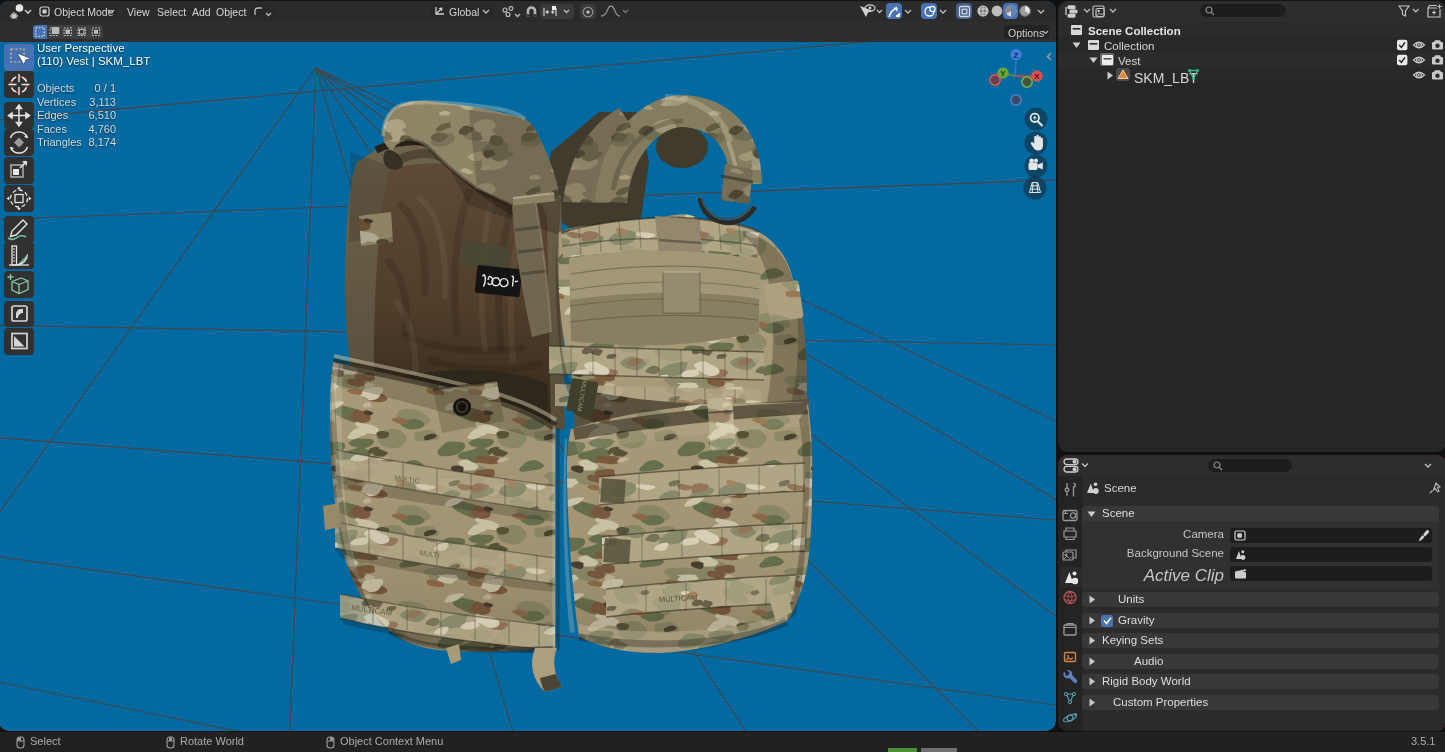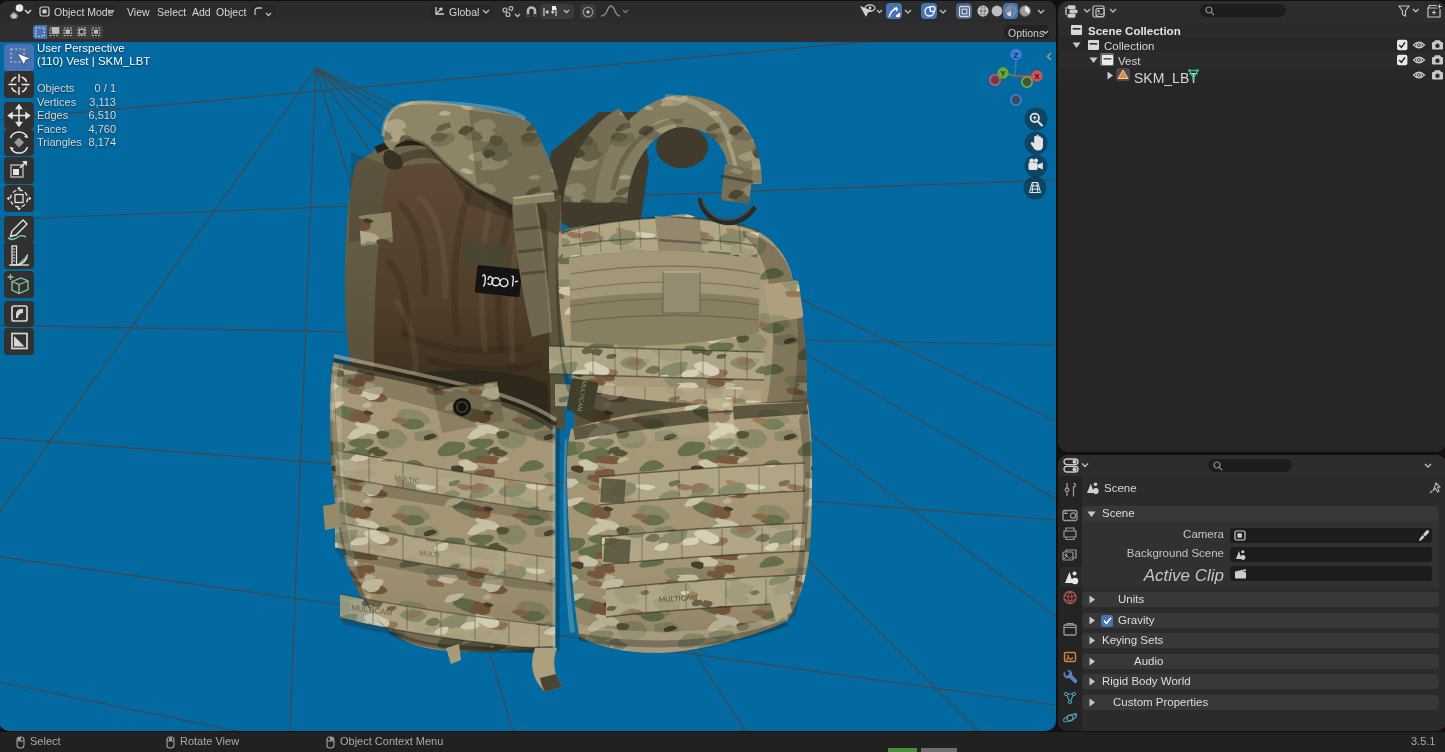--- a/index.html
+++ b/index.html
@@ -1011,21 +1011,21 @@
         <rect x="1" y="1" width="7" height="11" rx="3" fill="none" stroke="#9e9e9e" stroke-width="1.1"></rect>
         <path d="M4.5 1 L4.5 5 M1 5 L8 5" stroke="#9e9e9e" stroke-width="1"></path>
         <rect x="1.6" y="1.6" width="2.9" height="3" rx="1.2" fill="#9e9e9e"></rect>
       </svg>
     <div class="t" style="left:30px;top:3px;font-size:11px;color:#ababab;">Select</div>
     <svg class="abs" style="left:166px;top:4px" width="9" height="13" viewBox="0 0 9 13">
         <rect x="1" y="1" width="7" height="11" rx="3" fill="none" stroke="#9e9e9e" stroke-width="1.1"></rect>
         <path d="M4.5 1 L4.5 5 M1 5 L8 5" stroke="#9e9e9e" stroke-width="1"></path>
         <rect x="3" y="1.8" width="3" height="3.2" rx="1.2" fill="#9e9e9e"></rect>
       </svg>
-    <div class="t" style="left:180px;top:3px;font-size:11px;color:#ababab;">Rotate View</div>
+    <div class="t" style="left:180px;top:3px;font-size:11px;color:#ababab;">Rotate World</div>
     <svg class="abs" style="left:326px;top:4px" width="9" height="13" viewBox="0 0 9 13">
         <rect x="1" y="1" width="7" height="11" rx="3" fill="none" stroke="#9e9e9e" stroke-width="1.1"></rect>
         <path d="M4.5 1 L4.5 5 M1 5 L8 5" stroke="#9e9e9e" stroke-width="1"></path>
         <rect x="4.6" y="1.6" width="2.9" height="3" rx="1.2" fill="#9e9e9e"></rect>
       </svg>
     <div class="t" style="left:340px;top:3px;font-size:11px;color:#ababab;">Object Context Menu</div>
     <div class="t" style="left:1411px;top:3px;font-size:11px;color:#ababab;">3.5.1</div>
     <div class="abs" style="left:888px;top:16px;width:29px;height:4px;background:#4b8e3c;"></div>
     <div class="abs" style="left:921px;top:16px;width:36px;height:4px;background:#6f6f6f;"></div>
   </div>

